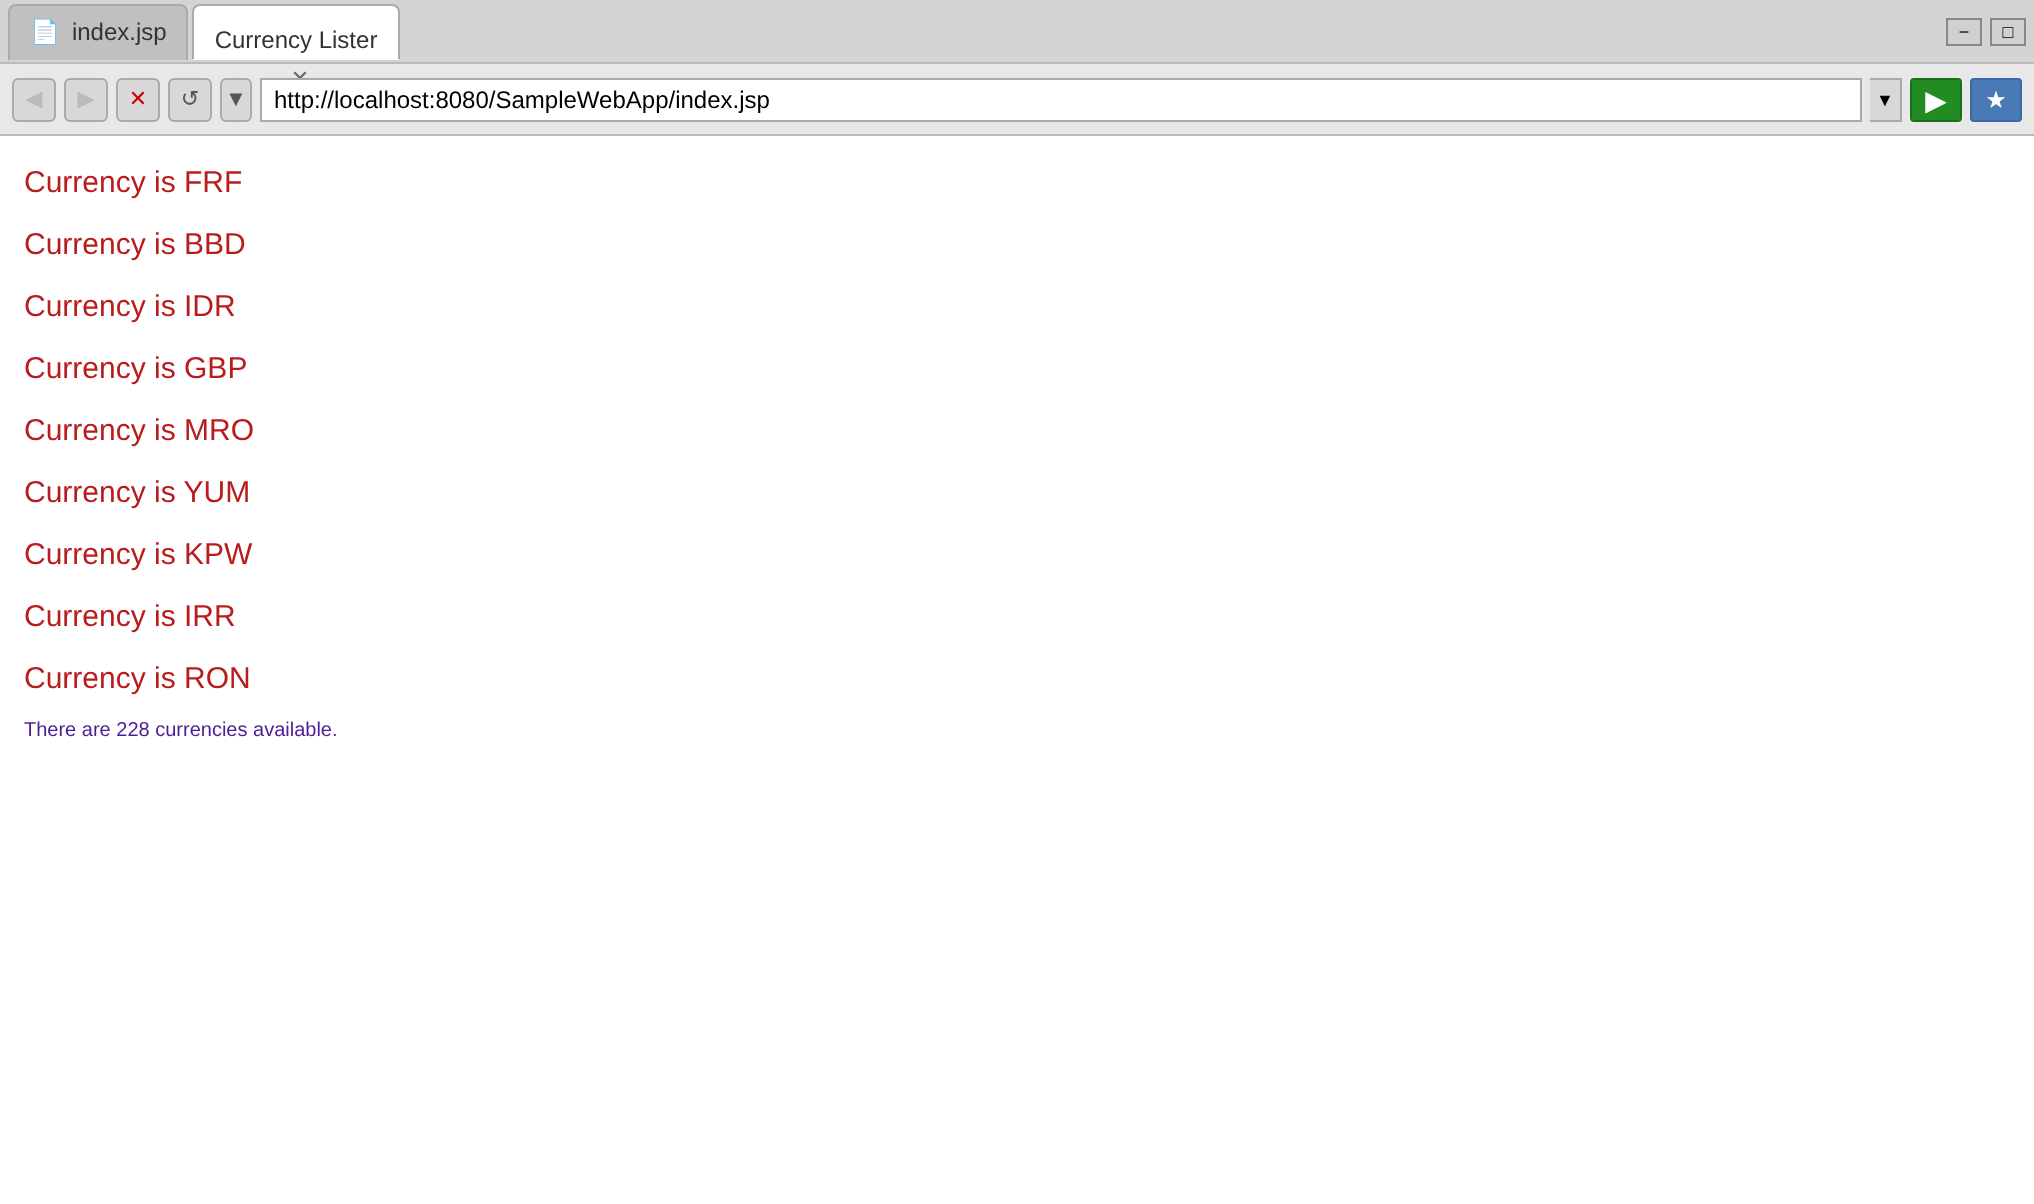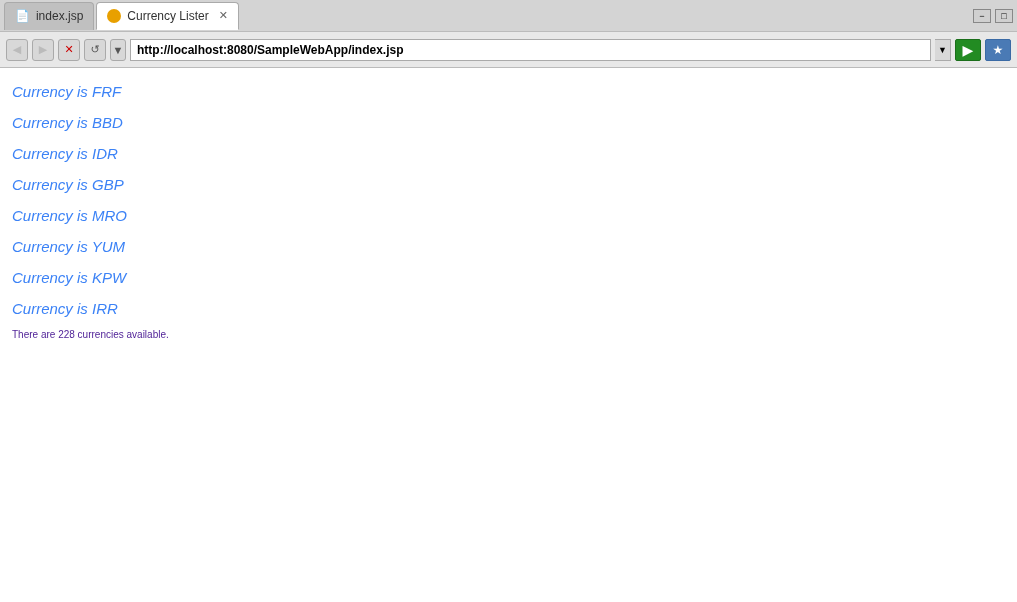--- a/index.html
+++ b/index.html
@@ -34,20 +34,21 @@
       background: #ffffff;
       border: 1px solid #aaa;
       border-bottom: 1px solid #fff;
       border-radius: 4px 4px 0 0;
       padding: 4px 10px;
       font-size: 12px;
       color: #333;
       height: 28px;
       margin-right: 2px;
       gap: 6px;
+      flex-direction: column;
     }
     .tab-icon {
       width: 14px;
       height: 14px;
       border-radius: 50%;
       background: #e8a000;
       display: inline-block;
     }
     .tab-close {
       font-size: 11px;
@@ -100,21 +101,20 @@
     .nav-btn.dropdown { width: 16px; }
     .url-bar {
       flex: 1;
       height: 22px;
       border: 1px solid #aaa;
       background: white;
       padding: 2px 6px;
       font-size: 12px;
       display: flex;
       align-items: center;
-      font-weight: bold;
     }
     .url-dropdown {
       width: 16px;
       height: 22px;
       background: #d8d8d8;
       border: 1px solid #aaa;
       border-left: none;
       display: flex;
       align-items: center;
       justify-content: center;
@@ -152,23 +152,22 @@
     .content {
       background: white;
       padding: 8px 12px;
       height: calc(602px - 32px - 36px);
       overflow-y: auto;
       position: relative;
     }
     .currency-item {
       padding: 5px 0;
       font-size: 15px;
-      color: #3b82f6;
+      color: #b91c1c;
       line-height: 1.4;
-      font-style: italic;
     }
     .summary {
       padding: 5px 0;
       font-size: 10px;
       color: #4c1d95;
     }
 
     
     .content::-webkit-scrollbar { width: 12px; }
     .content::-webkit-scrollbar-track { background: #f0f0f0; border-left: 1px solid #ddd; }
@@ -210,14 +209,15 @@
 <div class="content" id="content-area">
 
 <div class="currency-item">Currency is FRF</div>
     <div class="currency-item">Currency is BBD</div>
     <div class="currency-item">Currency is IDR</div>
     <div class="currency-item">Currency is GBP</div>
     <div class="currency-item">Currency is MRO</div>
     <div class="currency-item">Currency is YUM</div>
     <div class="currency-item">Currency is KPW</div>
     <div class="currency-item">Currency is IRR</div>
+    <div class="currency-item">Currency is RON</div>
     <div class="summary">There are 228 currencies available.</div>
   </div>
 
 </body></html>

